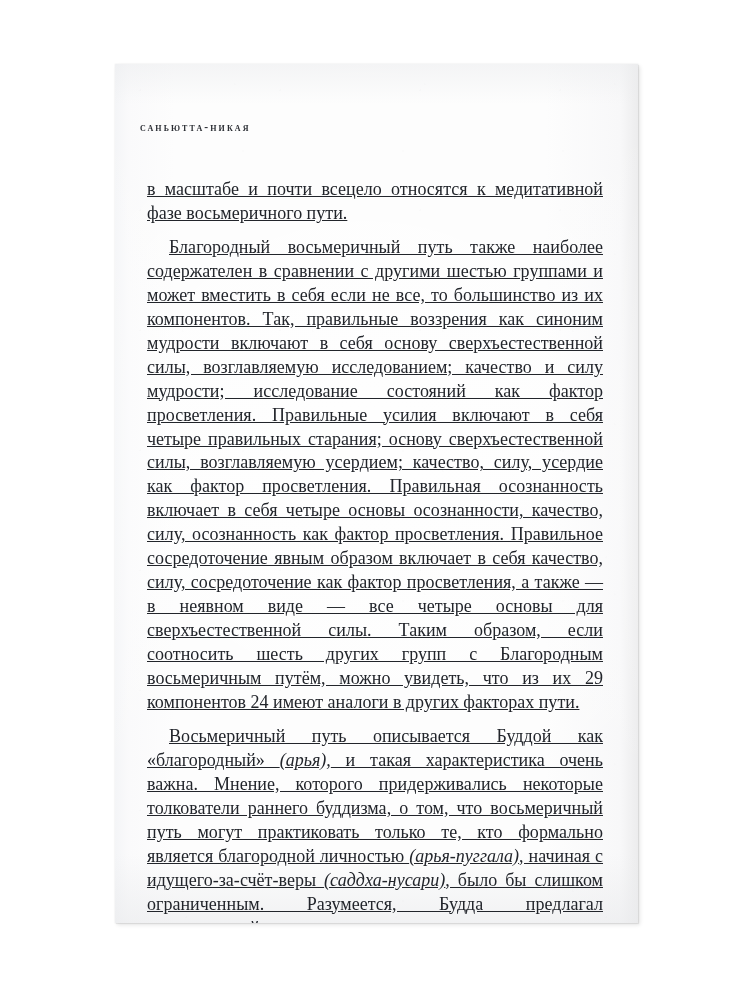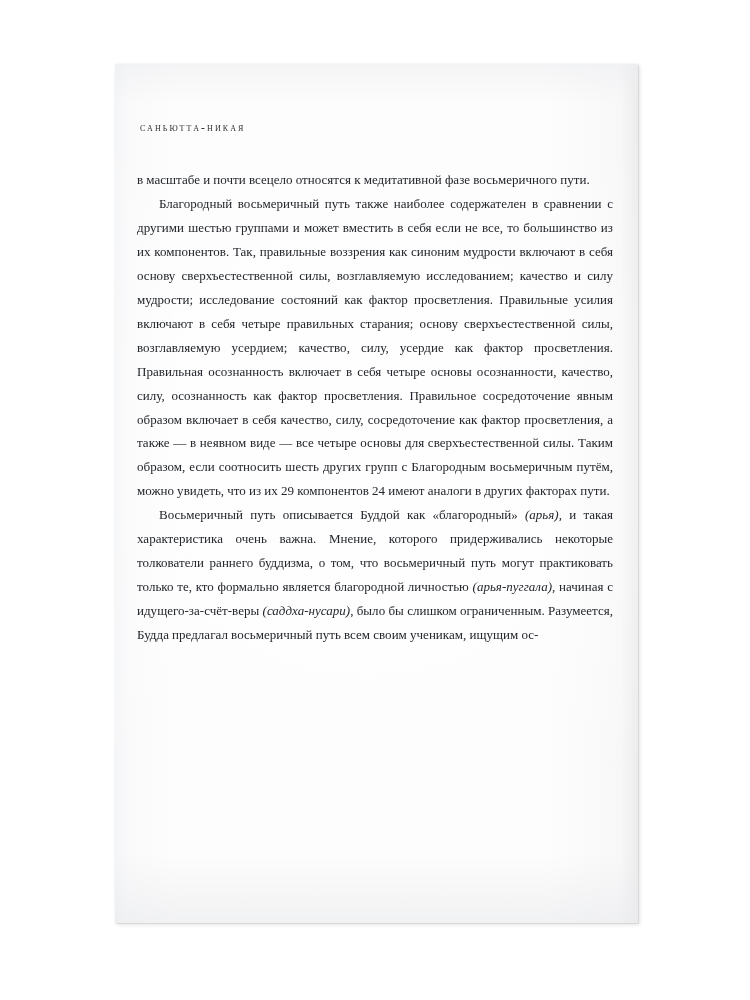--- a/index.html
+++ b/index.html
@@ -81,45 +81,46 @@
   
   .running-head {
     position: absolute;
     left: 25px;
     top: 57px;
     font-size: 11.5px;
     letter-spacing: 2.1px;
     color: #2a2d33;
     font-variant: small-caps;
     text-transform: lowercase;
-    font-weight: 400;
+    font-weight: 700;
     white-space: nowrap;
   }
   .running-head::first-letter {
     font-size: 11.5px;
   }
 
   
   .text-column {
     position: absolute;
     left: 22px;
     top: 104px;
     width: 476px;
   }
 
   .para {
-    margin: 0;
-    font-size: 13px;
+    margin: 10px;
+    font-size: 18px;
     line-height: 23.95px;
     color: #22252b;
     text-align: justify;
     text-align-last: left;
     hyphens: manual;
     word-spacing: -0.1px;
     letter-spacing: 0.02px;
+    text-decoration: underline;
   }
 
   .para.indented {
     text-indent: 22px;
   }
 
   .para em {
     font-style: italic;
   }
 </style>

